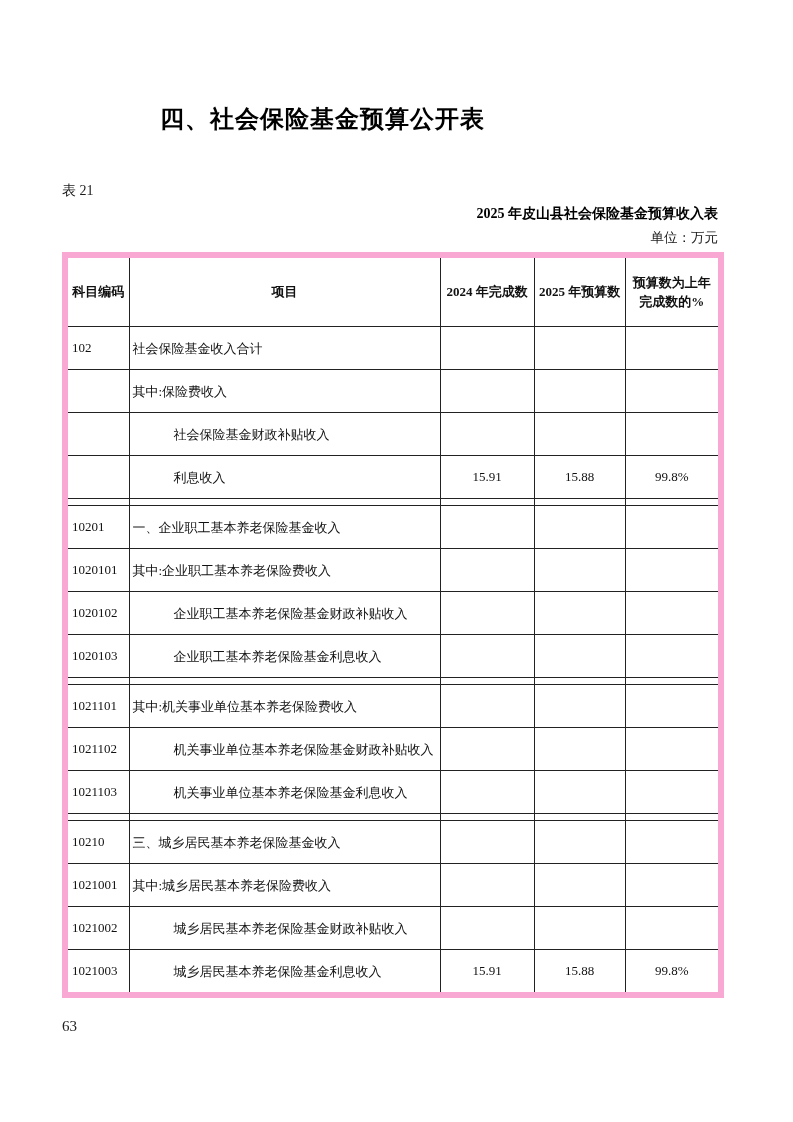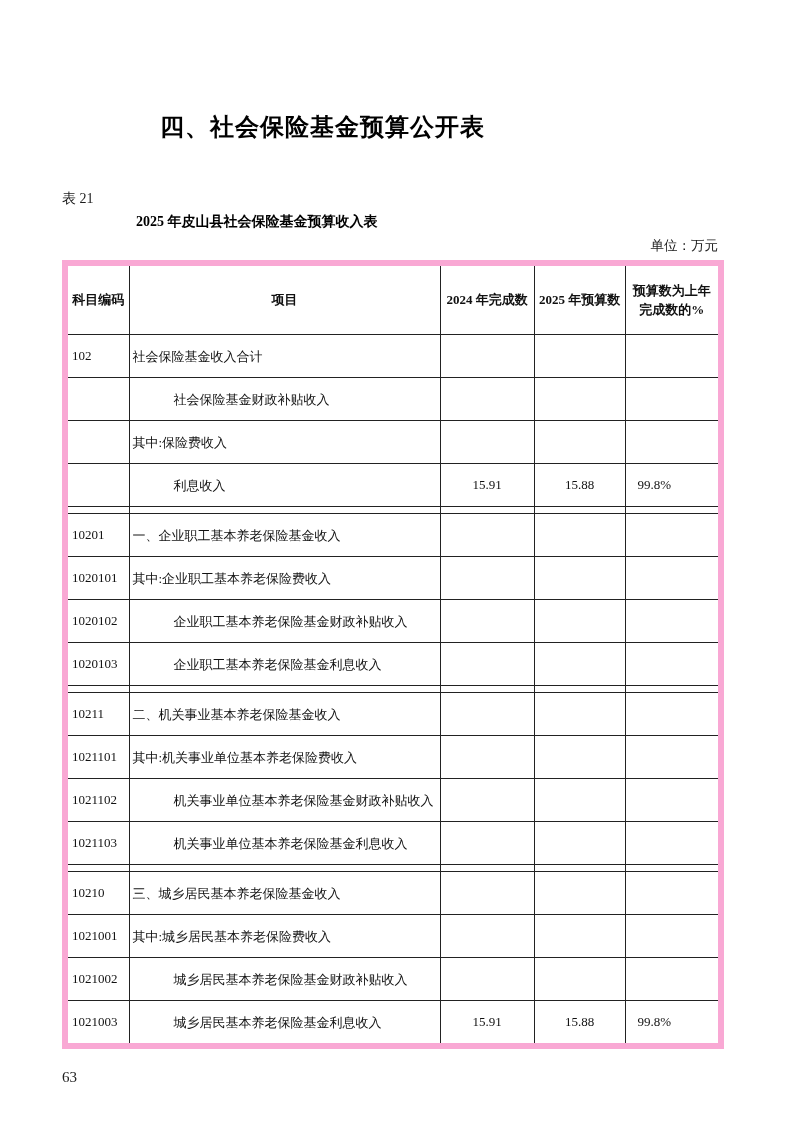--- a/index.html
+++ b/index.html
@@ -7,38 +7,38 @@
     position: relative;
     width: 793px; height: 1122px;
     margin: 0 auto;
     background: #ffffff;
     font-family: "Liberation Serif", "DejaVu Serif", serif;
     color: #1a1a1a;
     box-sizing: border-box;
     padding-top: 100px;
     overflow: hidden;
   }
-  .content { margin: 12px 62px 0 62px; width: 656px; }
+  .content { margin: 4px 62px 0 62px; width: 656px; }
   .heading {
     margin-left: 98px;
     font-size: 24px;
     font-weight: bold;
     letter-spacing: 1px;
     color: #000;
     line-height: 30px;
   }
   .table-label {
     margin-top: 48px;
     font-size: 14px;
     line-height: 17px;
   }
   .table-title {
     margin-top: 6px;
     margin-left: 74px;
-    text-align: left;
+    text-align: right;
     font-size: 14px;
     font-weight: bold;
     color: #000;
     line-height: 18px;
   }
   .unit-label {
     margin-top: 7px;
     text-align: right;
     font-size: 13.5px;
     line-height: 16px;
@@ -69,21 +69,21 @@
     font-size: 13px;
     padding: 0 1px;
   }
   th.pct-header { white-space: pre-line; line-height: 19px; }
   th.num-header { white-space: nowrap; }
   table.budget td { height: 42px; vertical-align: middle; }
   td.code { text-align: left; padding: 0 2px 0 4px; font-size: 13px; }
   td.item { text-align: left; padding: 0 3px; line-height: 17px; }
   td.item.indent { text-indent: 44px; padding: 0 3px 0 0; }
   td.val  { text-align: center; padding: 0 20px; }
-  td.pct  { text-align: left; padding: 0 12px; }
+  td.pct  { text-align: center; padding: 0 12px; }
   tr.spacer td { height: 6px; border-top: 1px solid #222; border-bottom: 1px solid #222; padding: 0; }
   .page-number {
     margin-top: 20px;
     text-align: left;
     font-size: 15px;
     color: #222;
   }
 </style>
 </head>
 <body>
@@ -116,28 +116,28 @@
       <tbody>
           <tr>
             <td class="code">102</td>
             <td class="item">社会保险基金收入合计</td>
             <td class="val"></td>
             <td class="val"></td>
             <td class="pct"></td>
           </tr>
           <tr>
             <td class="code"></td>
+            <td class="item">其中:保险费收入</td>
+            <td class="val"></td>
+            <td class="val"></td>
+            <td class="pct"></td>
+          </tr>
+          <tr>
+            <td class="code"></td>
             <td class="item indent">社会保险基金财政补贴收入</td>
-            <td class="val"></td>
-            <td class="val"></td>
-            <td class="pct"></td>
-          </tr>
-          <tr>
-            <td class="code"></td>
-            <td class="item">其中:保险费收入</td>
             <td class="val"></td>
             <td class="val"></td>
             <td class="pct"></td>
           </tr>
           <tr>
             <td class="code"></td>
             <td class="item indent">利息收入</td>
             <td class="val">15.91</td>
             <td class="val">15.88</td>
             <td class="pct">99.8%</td>
@@ -178,27 +178,20 @@
             <td class="pct"></td>
           </tr>
           <tr class="spacer">
             <td></td>
             <td></td>
             <td></td>
             <td></td>
             <td></td>
           </tr>
           <tr>
-            <td class="code">10211</td>
-            <td class="item">二、机关事业基本养老保险基金收入</td>
-            <td class="val"></td>
-            <td class="val"></td>
-            <td class="pct"></td>
-          </tr>
-          <tr>
             <td class="code">1021101</td>
             <td class="item">其中:机关事业单位基本养老保险费收入</td>
             <td class="val"></td>
             <td class="val"></td>
             <td class="pct"></td>
           </tr>
           <tr>
             <td class="code">1021102</td>
             <td class="item indent">机关事业单位基本养老保险基金财政补贴收入</td>
             <td class="val"></td>

